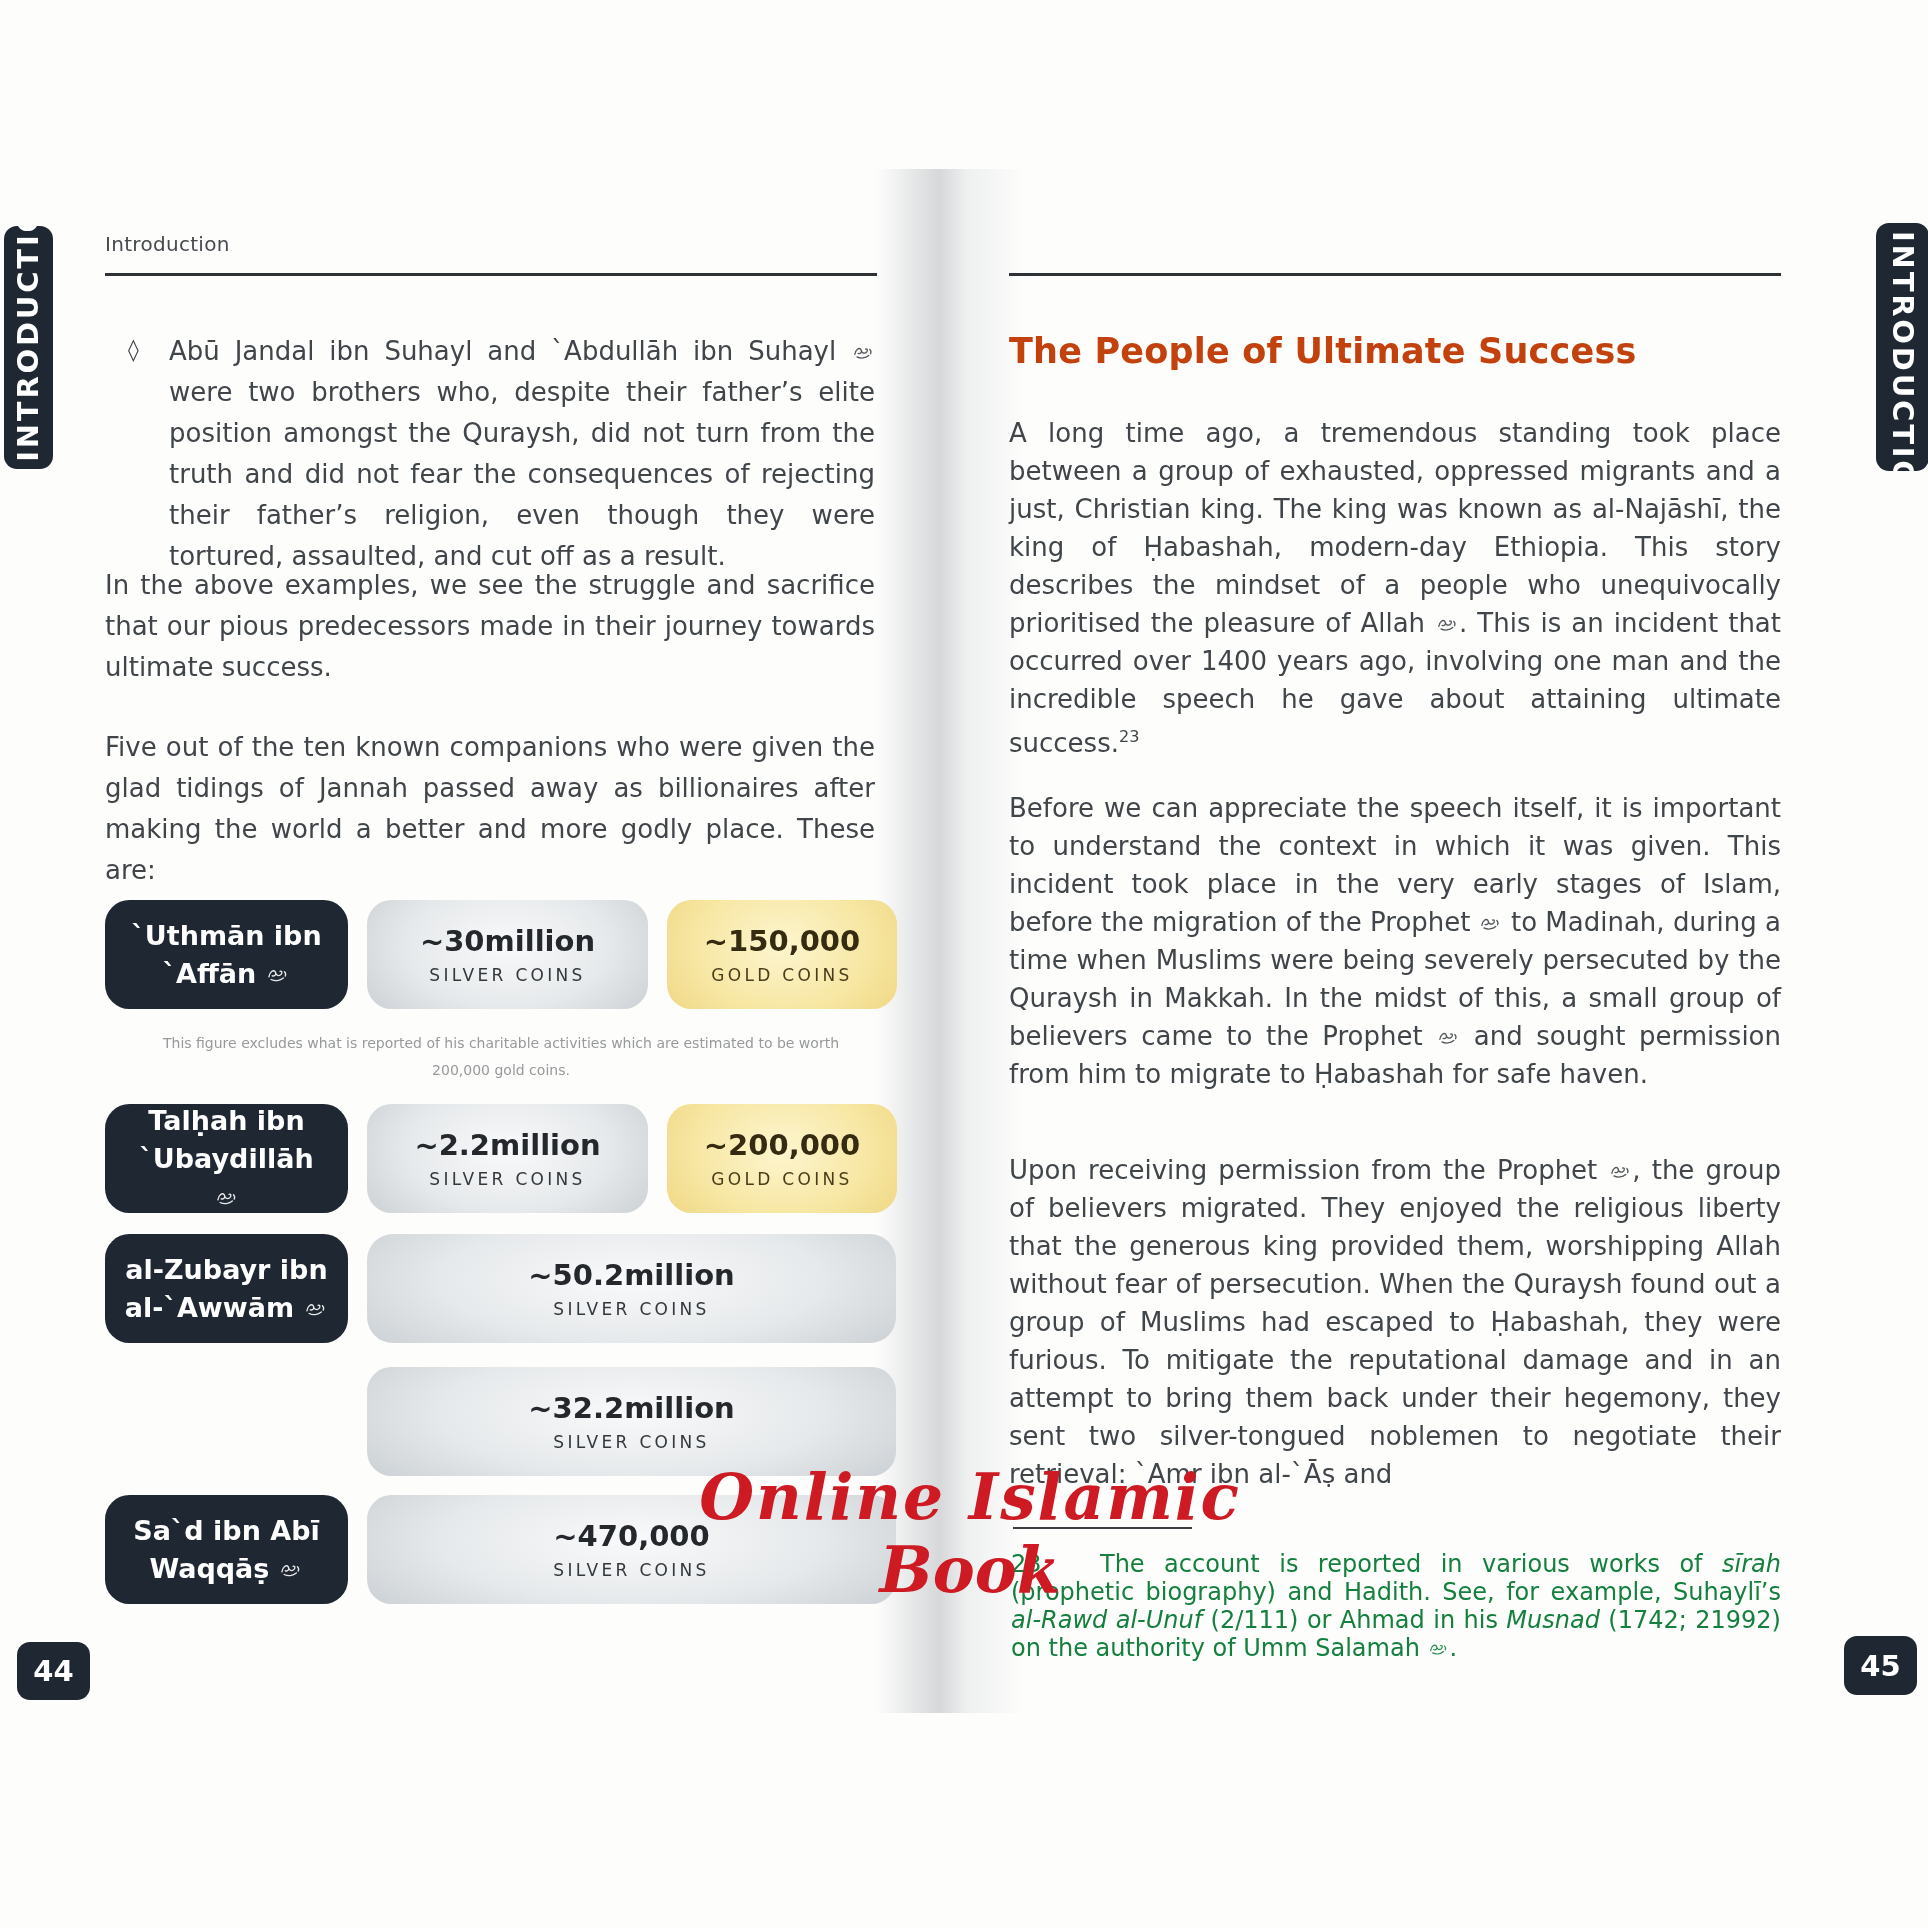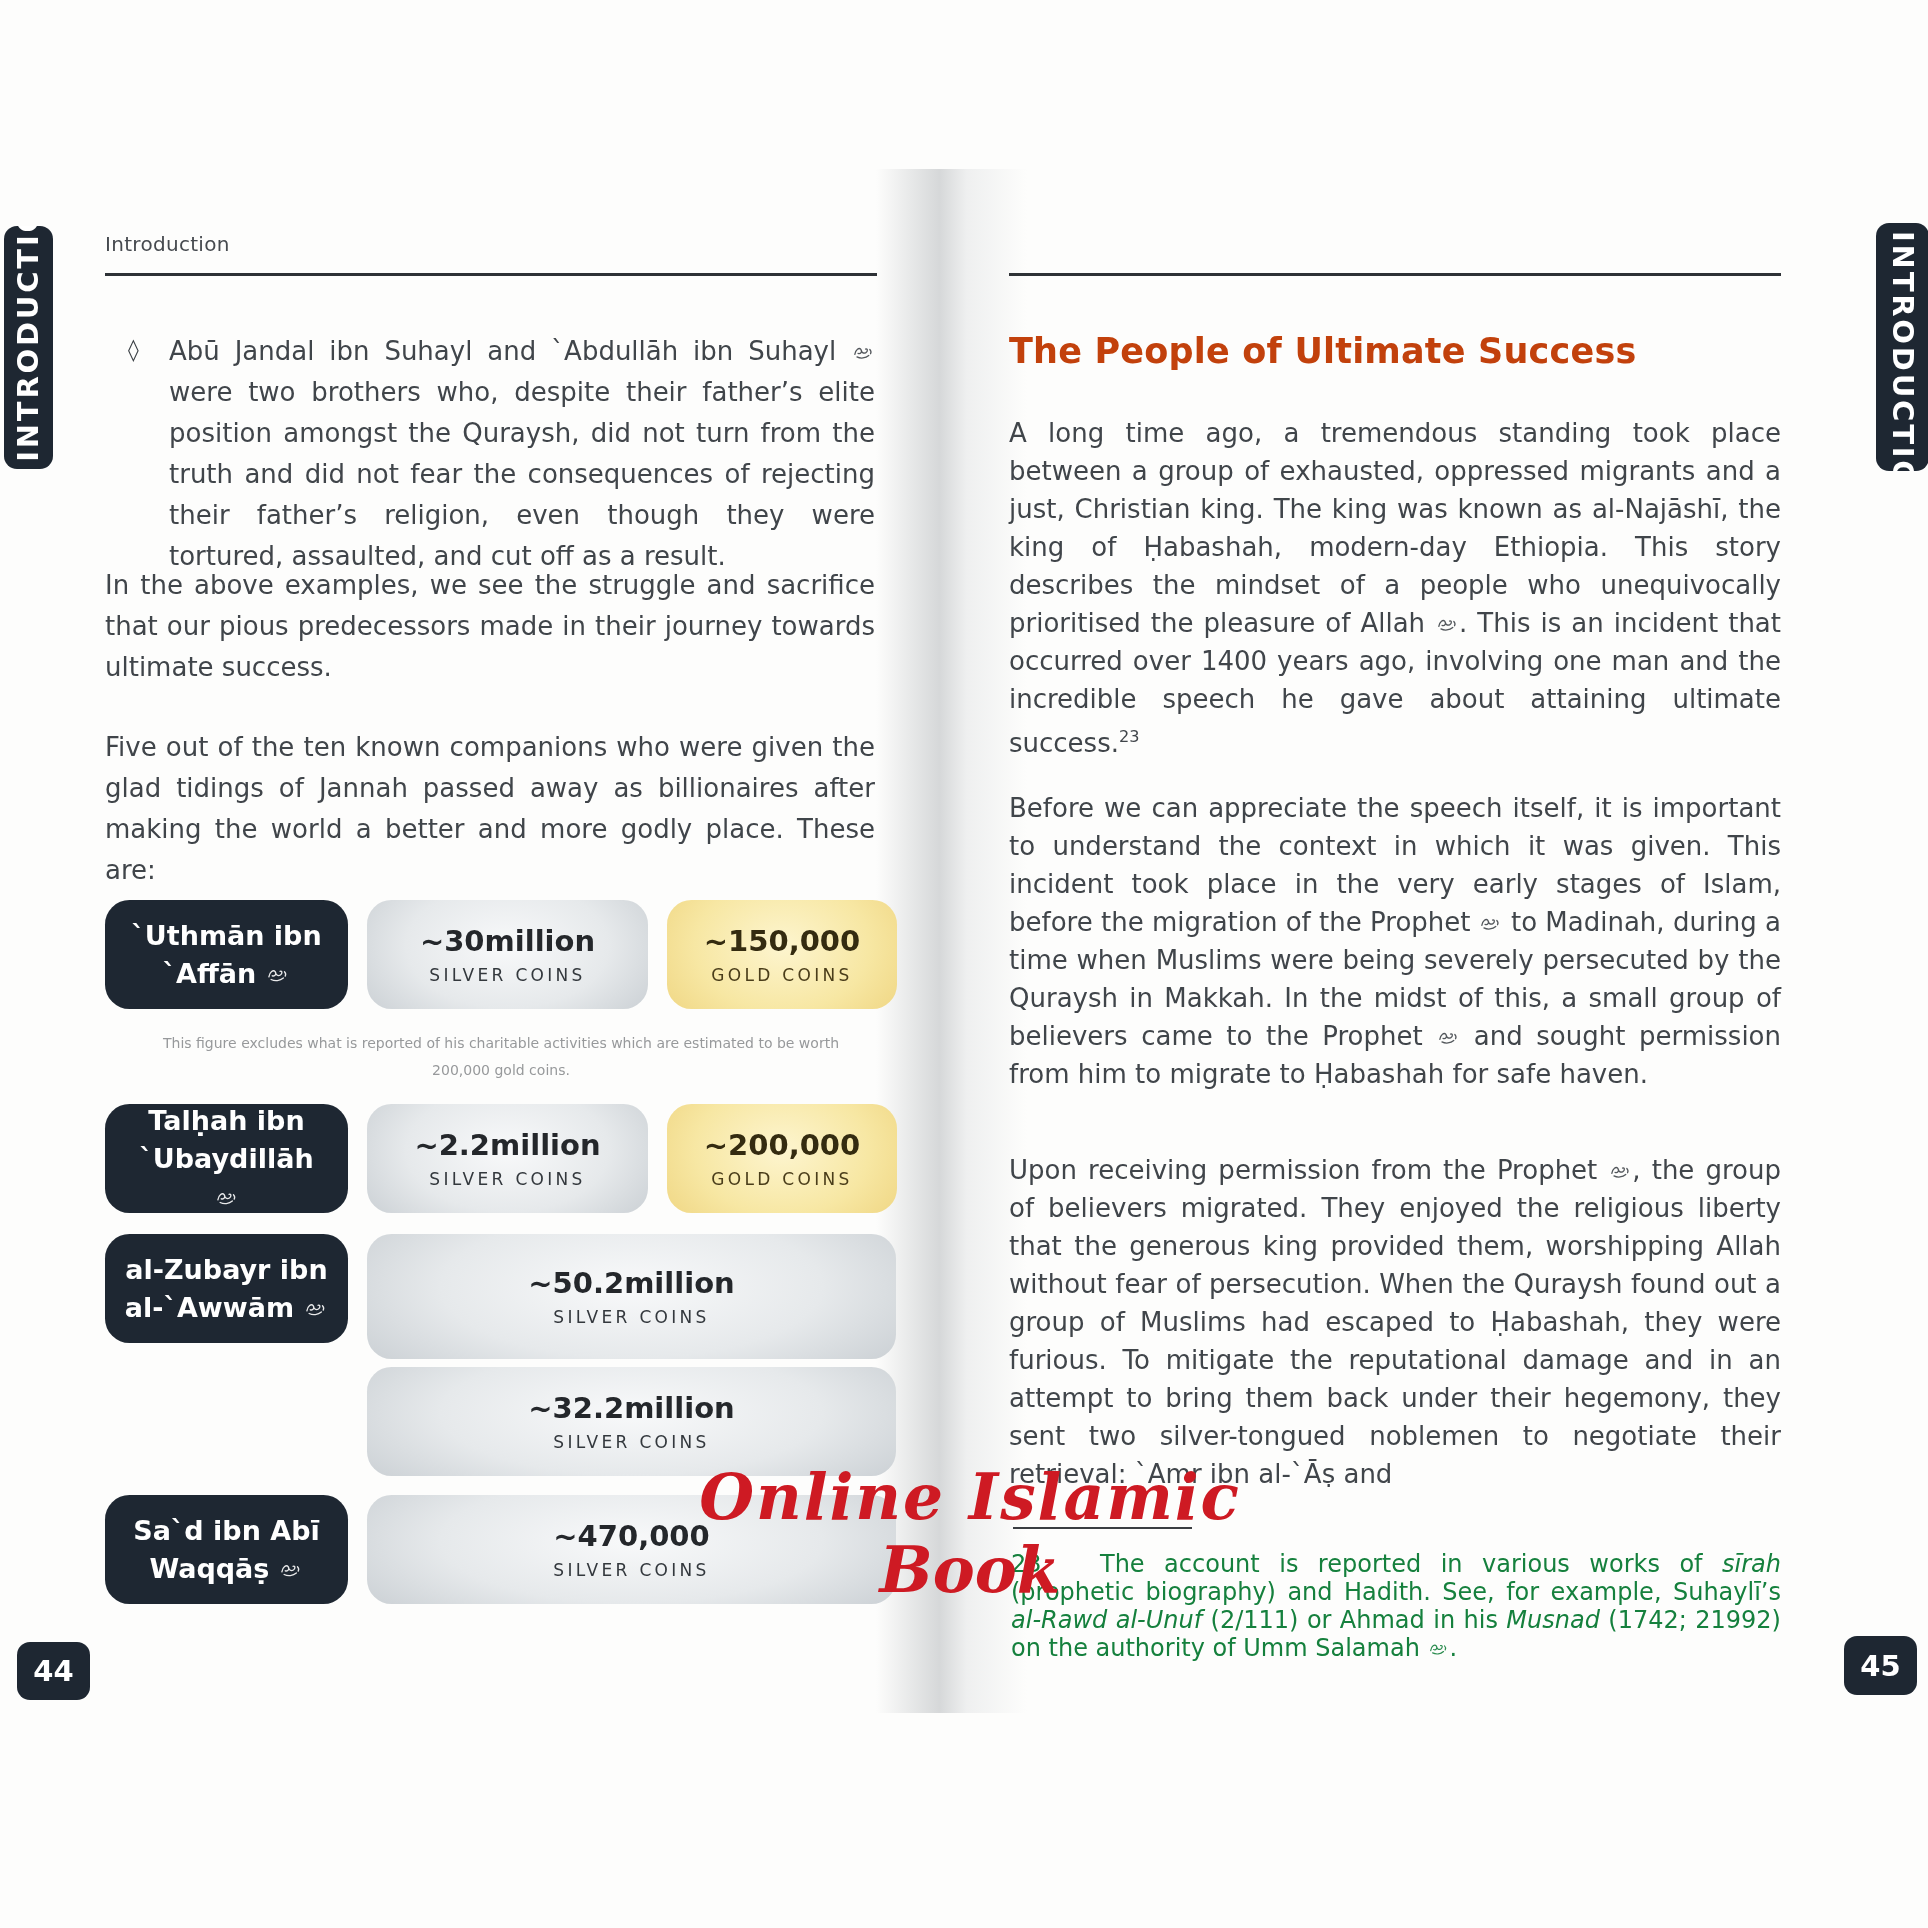--- a/index.html
+++ b/index.html
@@ -94,21 +94,21 @@
   <div class="abs card card-gold" style="left:667px;top:1104px;width:230px;height:109px;">
     <div class="val">~200,000</div>
     <div class="unit">GOLD COINS</div>
   </div>
 
   <div class="abs card card-dark" style="left:105px;top:1234px;width:243px;height:109px;">
     <div><span>al-Zubayr ibn al-`Awwām </span><span class="hn"><svg viewBox="0 0 28 24" aria-hidden="true">
     <path d="M2 16 C3 9 8 6 10.5 9 C13 12 10 16 6.5 14.5 M10.5 9 C11 13 14 15.5 17.5 13.5 C20.5 11.5 20 7.5 17 8.5 M5 19.5 C10 22 17 21.5 21.5 17.5 M23 9 C24.5 10.5 25 13 24 15" fill="none" stroke="currentColor" stroke-width="1.8" stroke-linecap="round"></path>
   </svg></span></div>
   </div>
-  <div class="abs card card-silver" style="left:367px;top:1234px;width:529px;height:125px;">
+  <div class="abs card card-silver" style="left:367px;top:1234px;width:529px;height:109px;border-radius:26px;">
     <div class="val">~50.2million</div>
     <div class="unit">SILVER COINS</div>
   </div>
 
   <div class="abs card card-silver" style="left:367px;top:1367px;width:529px;height:109px;">
     <div class="val">~32.2million</div>
     <div class="unit">SILVER COINS</div>
   </div>
 
   <div class="abs card card-dark" style="left:105px;top:1495px;width:243px;height:109px;">

